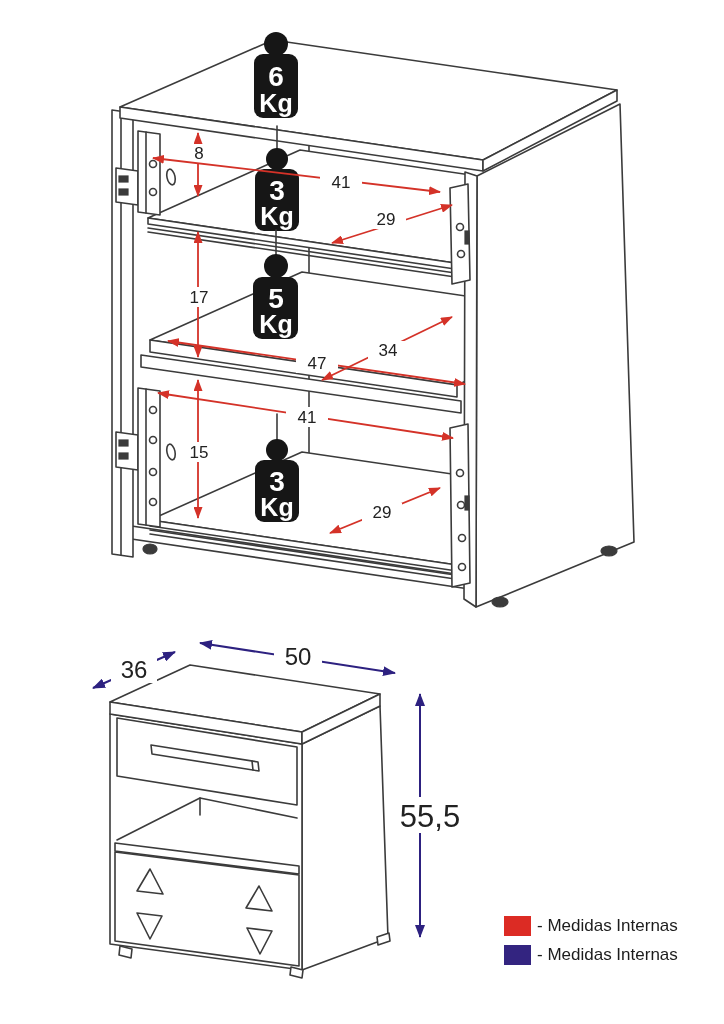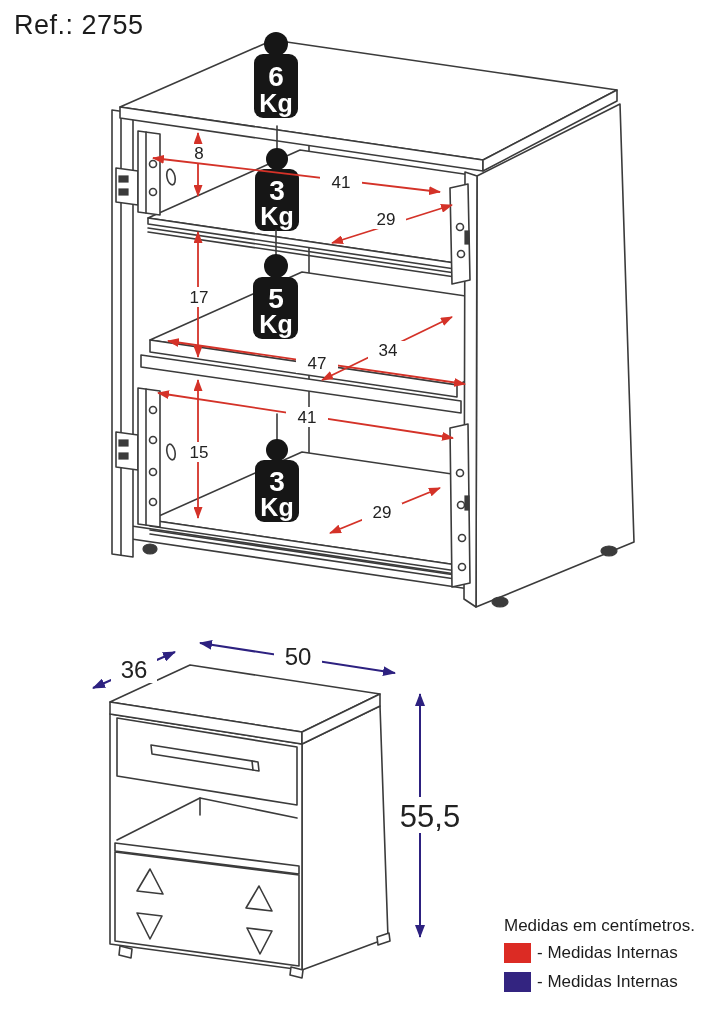--- a/index.html
+++ b/index.html
@@ -24,21 +24,20 @@
   .num{fill:#222222;font-size:17px;text-anchor:middle;}
   .numb{fill:#222222;font-size:24px;text-anchor:middle;}
   .numB{fill:#222222;font-size:31px;text-anchor:middle;}
   .gap{fill:#ffffff;stroke:none;}
 </style>
 </head>
 <body>
 
 <div class="stage">
 
-  <div class="ref">Ref.: 2755</div>
 
   <svg width="724" height="1024" viewBox="0 0 724 1024">
     <defs>
       <marker id="mrE" markerWidth="12" markerHeight="9" refX="11" refY="4.5" orient="auto" markerUnits="userSpaceOnUse">
         <path d="M0,0 L12,4.5 L0,9 Z" fill="#d43228"></path>
       </marker>
       <marker id="mrS" markerWidth="12" markerHeight="9" refX="1" refY="4.5" orient="auto" markerUnits="userSpaceOnUse">
         <path d="M12,0 L0,4.5 L12,9 Z" fill="#d43228"></path>
       </marker>
       <marker id="mbE" markerWidth="13" markerHeight="10" refX="12" refY="5" orient="auto" markerUnits="userSpaceOnUse">
@@ -280,21 +279,20 @@
         <g>
           <line class="db" x1="420" y1="694" x2="420" y2="937" marker-start="url(#mbS)" marker-end="url(#mbE)"></line>
           <rect class="gap" x="396" y="797" width="70" height="36"></rect>
           <text class="numB" x="430" y="827">55,5</text>
         </g>
       </g>
     </g>
   </svg>
 
   <div class="legend">
-    <div class="title">Medidas em centímetros.</div>
     <div class="row">
       <div class="swatch" style="background:#dc2b24"></div>
       <div class="lab">- Medidas Internas</div>
     </div>
     <div class="row">
       <div class="swatch" style="background:#332480"></div>
       <div class="lab">- Medidas Internas</div>
     </div>
   </div>
 

